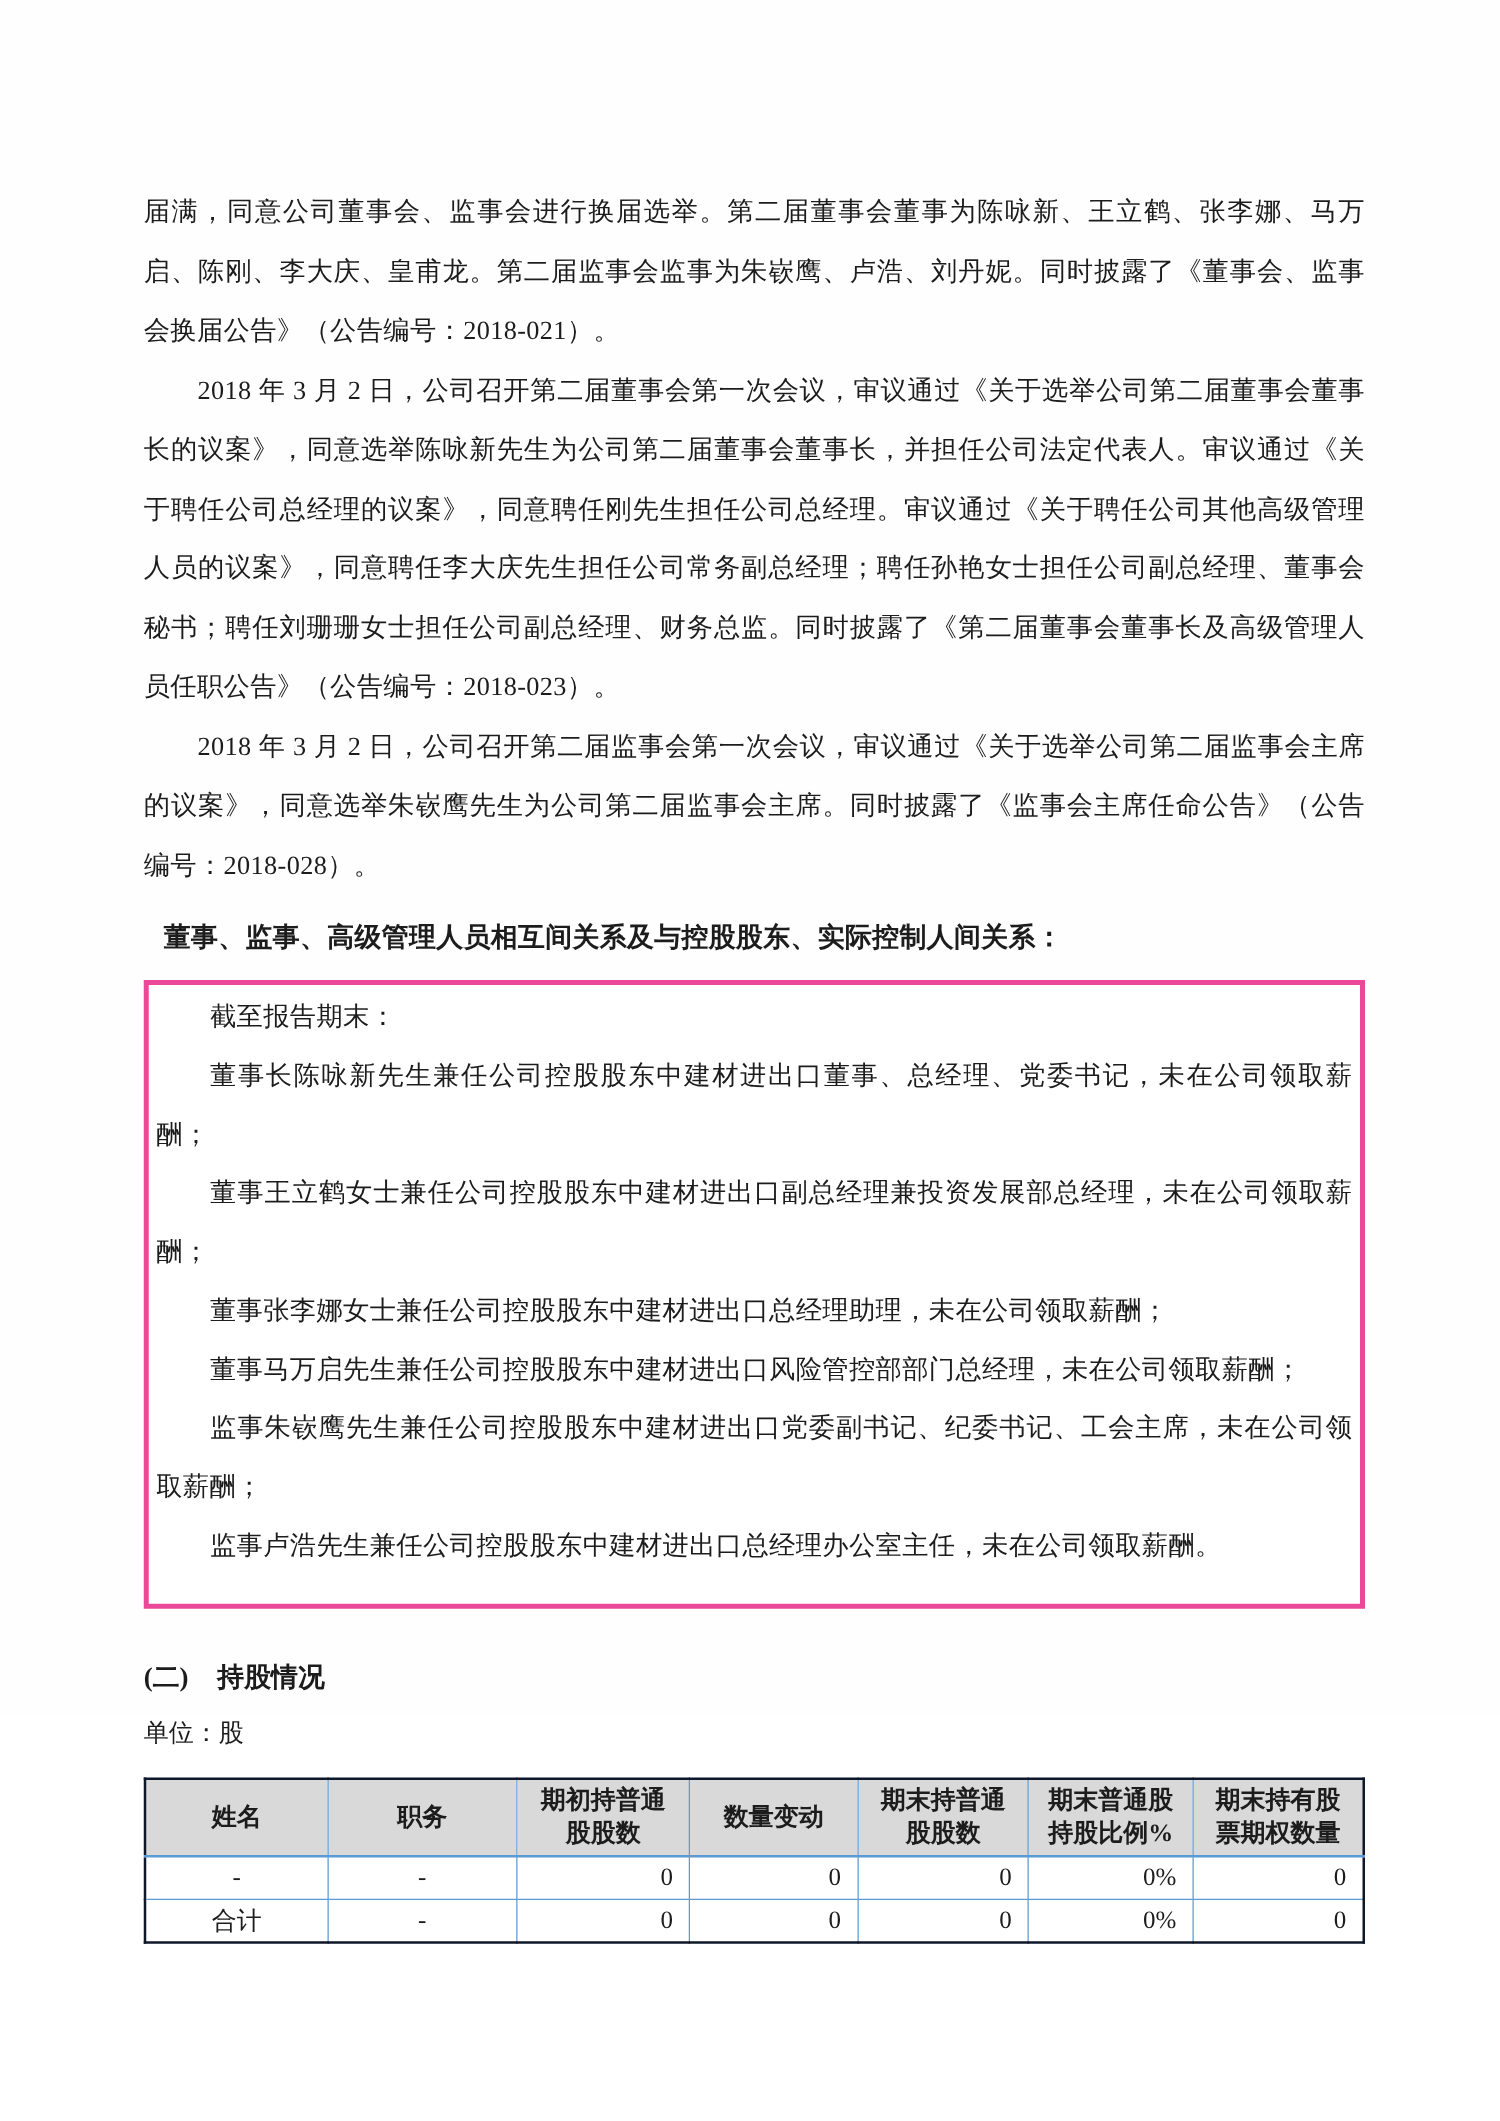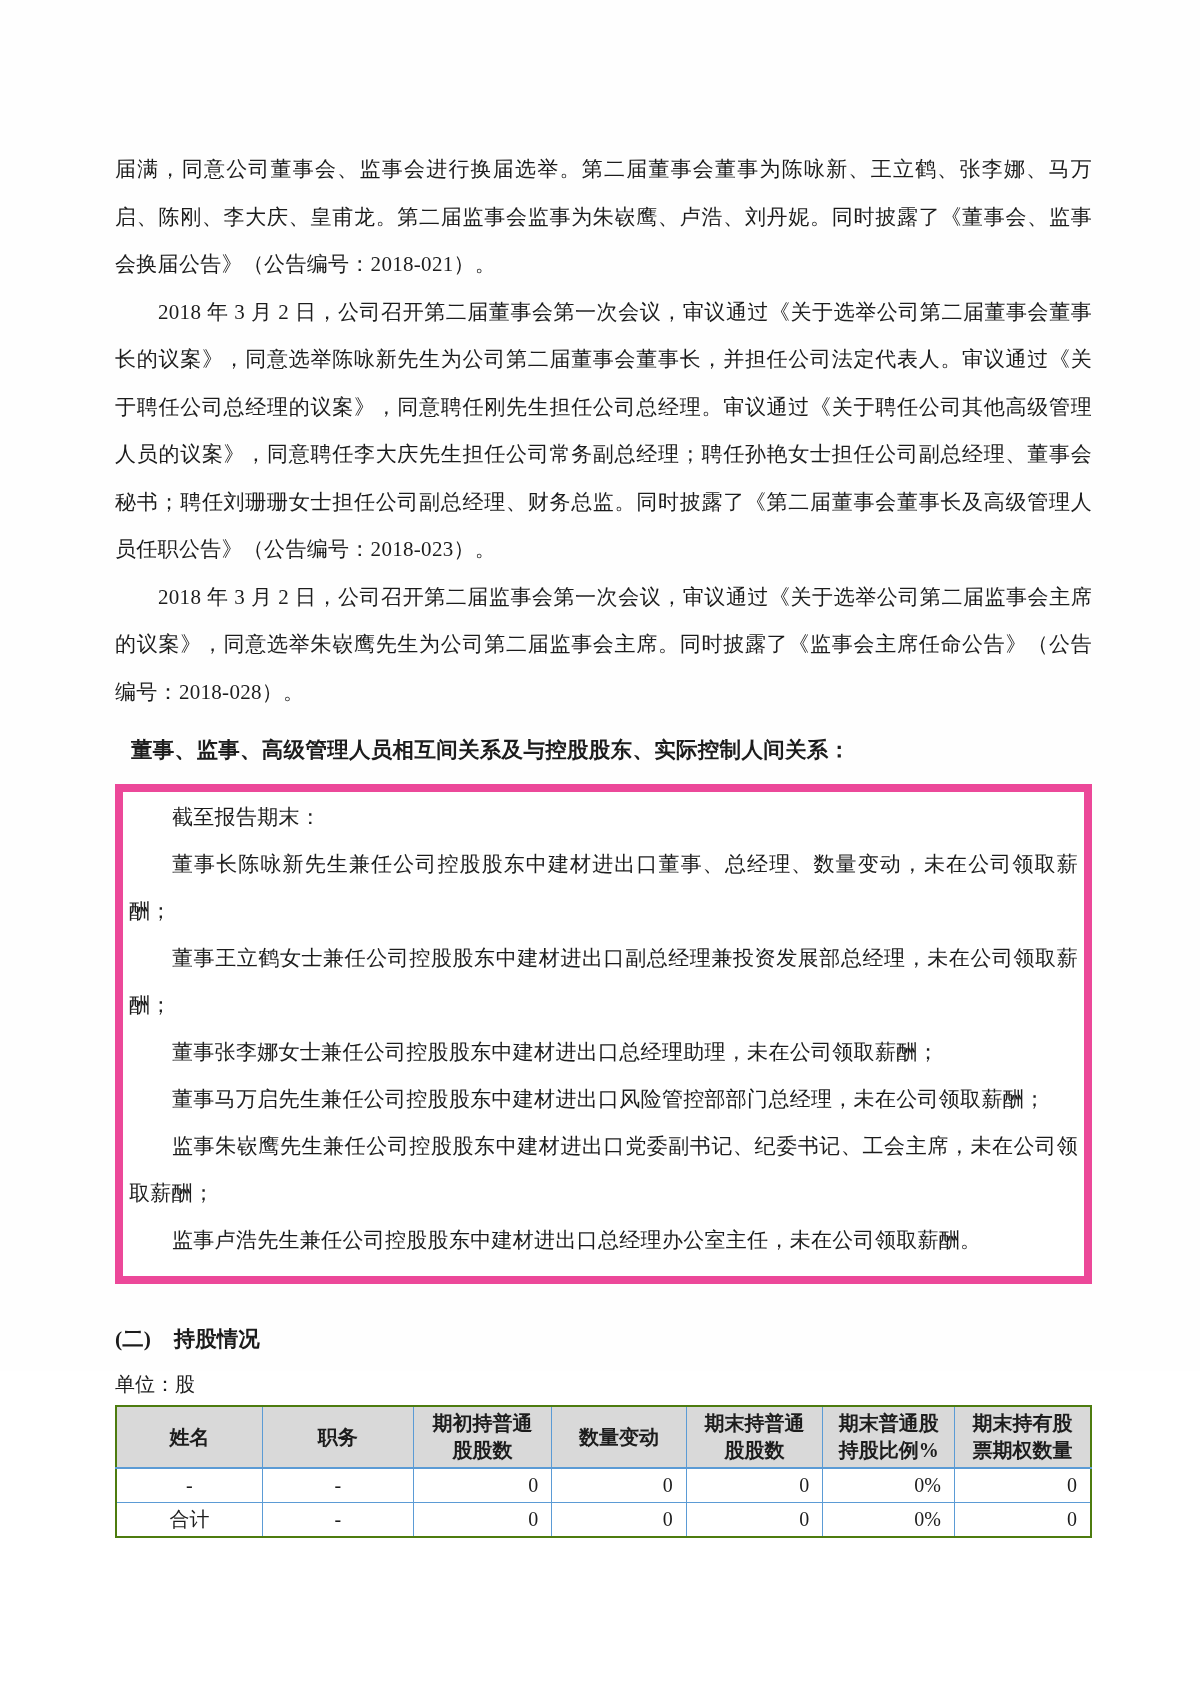--- a/index.html
+++ b/index.html
@@ -23,22 +23,22 @@
 
   .rel-heading {
     margin:16px;
     font-size:21.5px;
     font-weight:bold;
     line-height:36px;
     letter-spacing:0.3px;
   }
 
   .rel-box {
-    border:8px solid #ec4899;
-    padding:2px 6px 12px 6px;
+    border:4px solid #ec4899;
+    padding:2px 6px 23px 6px;
     background:#ffffff;
   }
   .rel-box p {
     margin:0;
     font-size:21px;
     line-height:47px;
     text-indent:43px;
     text-align:justify;
     letter-spacing:0.3px;
   }
@@ -54,22 +54,22 @@
   .unit {
     margin-top:13px;
     font-size:20px;
     line-height:28px;
   }
 
   table.holdings {
     width:100%;
     border-collapse:collapse;
     table-layout:fixed;
-    margin-top:7px;
-    border:2px solid #4d7c0f;
+    margin-top:21px;
+    border:2px solid #0f172a;
   }
   .holdings th, .holdings td {
     border:1px solid #5B9BD5;
     font-size:20px;
     overflow:hidden;
   }
   .holdings th {
     background:#D9D9D9;
     font-weight:bold;
     text-align:center;
@@ -101,21 +101,21 @@
     <div>
         <p class="body-par">届满，同意公司董事会、监事会进行换届选举。第二届董事会董事为陈咏新、王立鹤、张李娜、马万启、陈刚、李大庆、皇甫龙。第二届监事会监事为朱嵚鹰、卢浩、刘丹妮。同时披露了《董事会、监事会换届公告》（公告编号：2018-021）。</p>
         <p class="body-par indent">2018 年 3 月 2 日，公司召开第二届董事会第一次会议，审议通过《关于选举公司第二届董事会董事长的议案》，同意选举陈咏新先生为公司第二届董事会董事长，并担任公司法定代表人。审议通过《关于聘任公司总经理的议案》，同意聘任刚先生担任公司总经理。审议通过《关于聘任公司其他高级管理人员的议案》，同意聘任李大庆先生担任公司常务副总经理；聘任孙艳女士担任公司副总经理、董事会秘书；聘任刘珊珊女士担任公司副总经理、财务总监。同时披露了《第二届董事会董事长及高级管理人员任职公告》（公告编号：2018-023）。</p>
         <p class="body-par indent">2018 年 3 月 2 日，公司召开第二届监事会第一次会议，审议通过《关于选举公司第二届监事会主席的议案》，同意选举朱嵚鹰先生为公司第二届监事会主席。同时披露了《监事会主席任命公告》（公告编号：2018-028）。</p>
       </div>
 
     <h3 class="rel-heading">董事、监事、高级管理人员相互间关系及与控股股东、实际控制人间关系：</h3>
 
     <div class="rel-box">
         <p>截至报告期末：</p>
-        <p>董事长陈咏新先生兼任公司控股股东中建材进出口董事、总经理、数量变动，未在公司领取薪酬；</p>
+        <p>董事长陈咏新先生兼任公司控股股东中建材进出口董事、总经理、党委书记，未在公司领取薪酬；</p>
         <p>董事王立鹤女士兼任公司控股股东中建材进出口副总经理兼投资发展部总经理，未在公司领取薪酬；</p>
         <p>董事张李娜女士兼任公司控股股东中建材进出口总经理助理，未在公司领取薪酬；</p>
         <p>董事马万启先生兼任公司控股股东中建材进出口风险管控部部门总经理，未在公司领取薪酬；</p>
         <p>监事朱嵚鹰先生兼任公司控股股东中建材进出口党委副书记、纪委书记、工会主席，未在公司领取薪酬；</p>
         <p>监事卢浩先生兼任公司控股股东中建材进出口总经理办公室主任，未在公司领取薪酬。</p>
       </div>
 
     <div class="sec-heading">
       <span>(二)</span><span class="sec-title">持股情况</span>
     </div>

